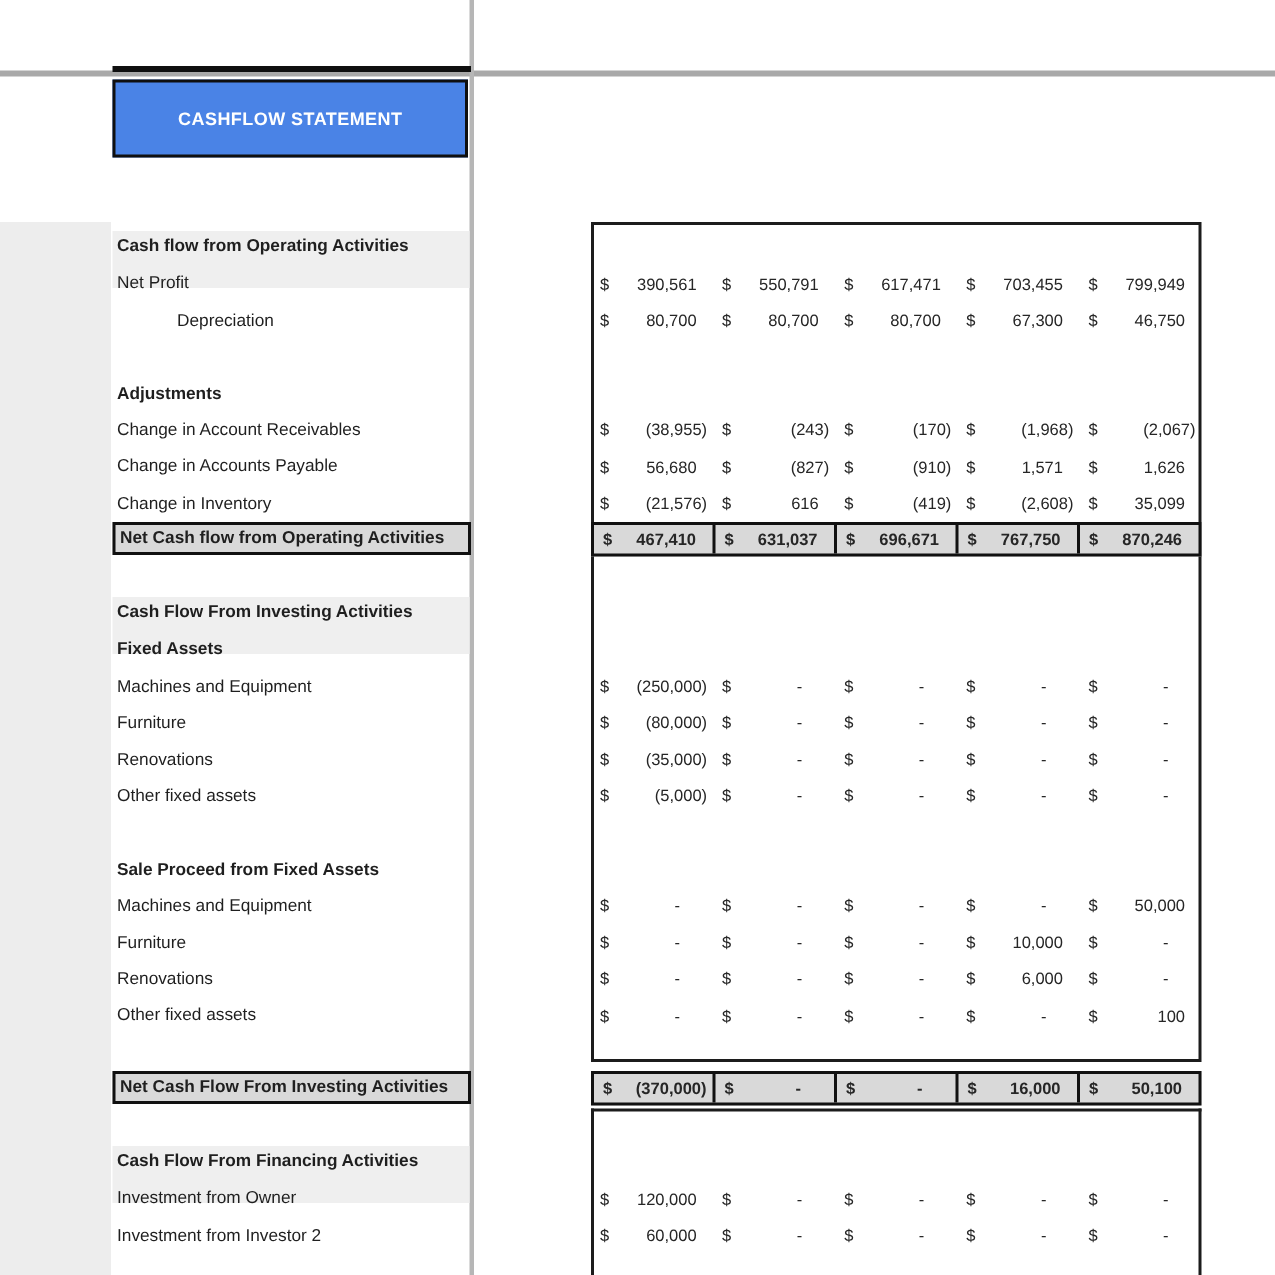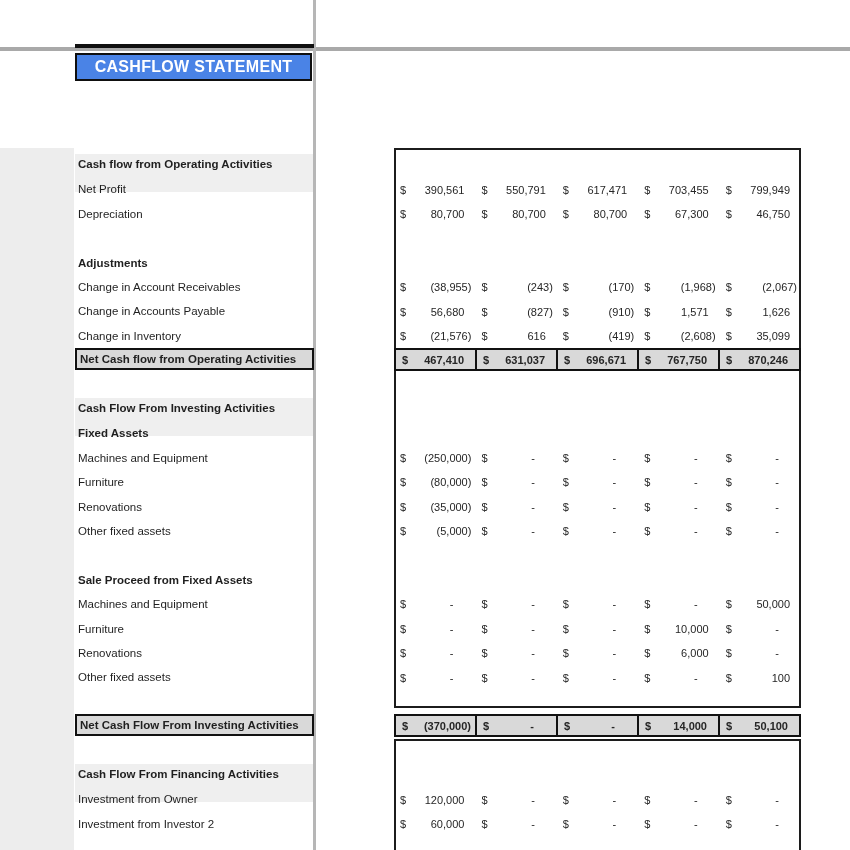--- a/index.html
+++ b/index.html
@@ -4,23 +4,23 @@
 <style>
   * { margin:0; padding:0; box-sizing:border-box; }
   html,body { background:#ffffff; font-family:"Liberation Sans", sans-serif; }
   #stage { position:relative; width:850px; height:850px; background:#fff; overflow:hidden; }
 
   .hline { position:absolute; left:0; top:47px; width:850px; height:4px; background:#a9a9a9; }
   .vline { position:absolute; left:313px; top:0; width:3px; height:850px; background:#b6b6b6; }
   .leftstrip { position:absolute; left:0; top:148px; width:74px; height:702px; background:#ededed; }
   .title-topline { position:absolute; left:75px; top:44px; width:239px; height:4px; background:#101010; }
 
-  .titlebox { position:absolute; left:75px; top:53px; width:237px; height:28px;
+  .titlebox { position:absolute; left:75px; top:53px; width:237px; height:52px;
     background:var(--accent-blue,#4a83e6); border:2px solid #0f0f0f; color:#fff;
-    font-weight:700; font-size:16px; letter-spacing:.3px;
+    font-weight:700; font-size:12px; letter-spacing:.3px;
     display:flex; align-items:center; justify-content:center;text-align:right; }
 
   .yearbar { position:absolute; left:394px; top:30px; width:407px; height:19px;
     background:var(--accent-blue,#4a83e6); display:flex; }
   .yearbar .ycell { flex:1; color:#fff; font-weight:700; font-size:11px;
     line-height:19px; text-align:right; padding-right:9px; }
 
   .box { position:absolute; left:394px; width:407px; border:2px solid #1c1c1c; }
   #box1 { top:148px; height:560px; }
   #box3 { top:739px; height:111px; border-bottom:none; }
@@ -55,21 +55,21 @@
     <span>CASHFLOW STATEMENT</span>
   </div>
 
 
   <div id="box1" class="box"></div>
   <div id="box3" class="box"></div>
 
   <div id="labels">
       <div class="rowlabel section" style="top: 154px;">Cash flow from Operating Activities</div>
       <div class="rowlabel item" style="top: 177.4px;">Net Profit</div>
-      <div class="rowlabel item" style="top: 201.8px;">Depreciation</div>
+      <div class="rowlabel item" style="top: 201.8px; margin-left: 40px;">Depreciation</div>
       <div class="rowlabel subheader" style="top: 250.6px;">Adjustments</div>
       <div class="rowlabel item" style="top: 275px;">Change in Account Receivables</div>
       <div class="rowlabel item" style="top: 299.4px;">Change in Accounts Payable</div>
       <div class="rowlabel item" style="top: 323.8px;">Change in Inventory</div>
       <div class="rowlabel total" style="top: 348.2px;">Net Cash flow from Operating Activities</div>
       <div class="rowlabel section" style="top: 398px;">Cash Flow From Investing Activities</div>
       <div class="rowlabel subheader" style="top: 421.4px;">Fixed Assets</div>
       <div class="rowlabel item" style="top: 445.8px;">Machines and Equipment</div>
       <div class="rowlabel item" style="top: 470.2px;">Furniture</div>
       <div class="rowlabel item" style="top: 494.6px;">Renovations</div>
@@ -401,21 +401,21 @@
         <div class="cell">
           <span class="dollar">$</span>
           <span class="val dash">-</span>
         </div>
         <div class="cell">
           <span class="dollar">$</span>
           <span class="val dash">-</span>
         </div>
         <div class="cell">
           <span class="dollar">$</span>
-          <span class="val pos">14,000</span>
+          <span class="val pos">16,000</span>
         </div>
         <div class="cell">
           <span class="dollar">$</span>
           <span class="val pos">50,100</span>
         </div>
       </div>
       <div class="trow item" style="top: 787.4px;">
         <div class="cell">
           <span class="dollar">$</span>
           <span class="val pos">120,000</span>

